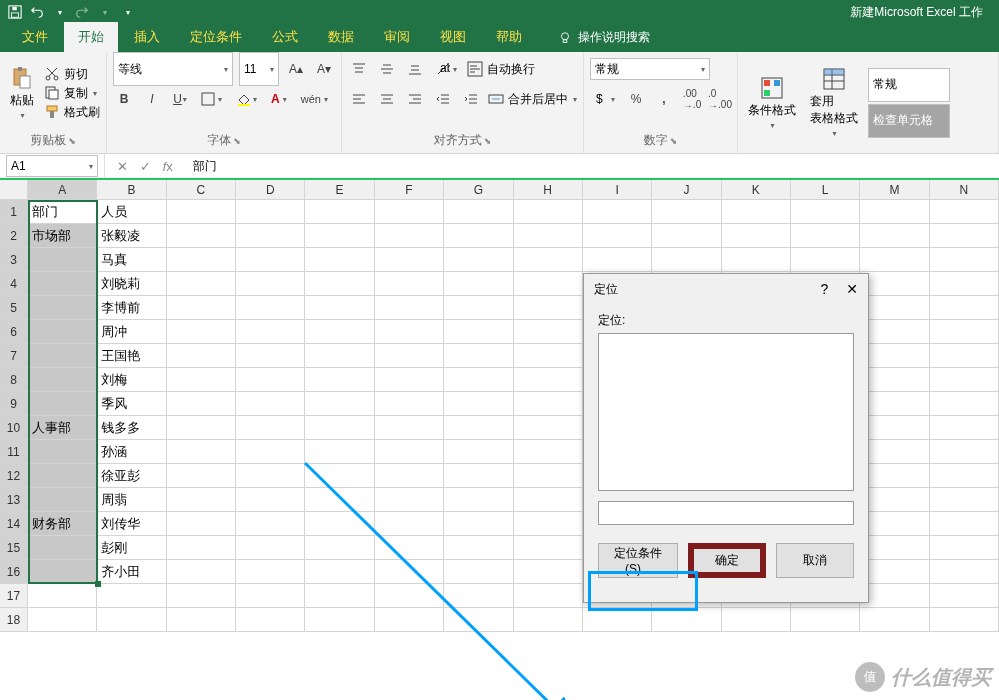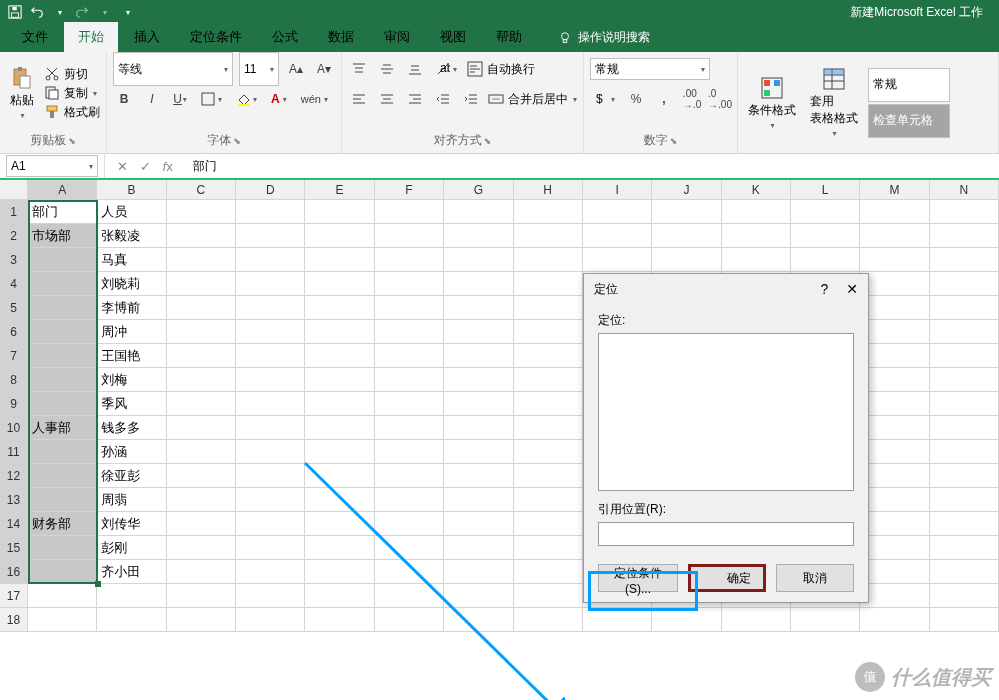--- a/index.html
+++ b/index.html
@@ -6,21 +6,21 @@
 body { background: #fff; width: 999px; height: 700px; overflow: hidden; position: relative; }
 
 
 .titlebar { height: 24px; background: #217346; display: flex; align-items: center; padding: 0 6px; color: #fff; }
 .titlebar .qat { display: flex; gap: 4px; align-items: center; }
 .titlebar .qat span { width: 18px; height: 18px; display: flex; align-items: center; justify-content: center; cursor: pointer; }
 .titlebar .title { margin-left: auto; margin-right: 10px; font-size: 12px; }
 
 
 .tabs { height: 28px; background: #217346; display: flex; align-items: flex-end; padding-left: 8px; gap: 2px; }
-.tab { padding: 6px 14px; color: #000000; cursor: pointer; font-size: 13px; }
+.tab { padding: 6px 14px; color: #fde047; cursor: pointer; font-size: 13px; }
 .tab.active { background: #f3f3f3; color: #217346; }
 .tab.file { background: transparent; }
 .tell-me { display: flex; align-items: center; gap: 6px; color: #fff; padding: 6px 10px; margin-left: 10px; }
 .bulb { width: 14px; height: 14px; }
 
 
 .ribbon { height: 102px; background: #f3f3f3; border-bottom: 1px solid #d4d4d4; display: flex; }
 .group { display: flex; flex-direction: column; padding: 4px 6px; border-right: 1px solid #e0e0e0; }
 .group-content { flex: 1; display: flex; align-items: center; gap: 6px; }
 .group-label { text-align: center; font-size: 11px; color: #666; padding-top: 2px; }
@@ -64,22 +64,22 @@
 
 .dialog { position: absolute; top: 273px; left: 583px; width: 286px; height: 330px; background: #f0f0f0; border: 1px solid #999; box-shadow: 2px 2px 8px rgba(0,0,0,0.3); }
 .dialog-title { height: 30px; display: flex; align-items: center; padding: 0 10px; font-size: 12px; }
 .dialog-title .close { margin-left: auto; display: flex; gap: 18px; }
 .dialog-title .close span { cursor: pointer; font-size: 14px; }
 .dialog-body { padding: 8px 14px; }
 .dialog-body label { font-size: 12px; display: block; margin-bottom: 4px; }
 .dialog-list { width: 100%; height: 158px; background: #fff; border: 1px solid #999; margin-bottom: 10px; }
 .dialog-input { width: 100%; height: 24px; border: 1px solid #999; background: #fff; padding: 0 4px; }
 .dialog-buttons { display: flex; gap: 10px; padding: 10px 14px; justify-content: space-between; }
-.dialog-buttons button { height: 28px; padding: 0 12px; background: #e1e1e1; border: 1px solid #adadad; cursor: pointer; font-size: 12px; min-width: 78px;}
-.dialog-buttons button.primary { border: 3px solid #7f1d1d; text-align: right; }
+.dialog-buttons button { height: 35px; padding: 0 12px; background: #e1e1e1; border: 1px solid #adadad; cursor: pointer; font-size: 12px; min-width: 78px;}
+.dialog-buttons button.primary { border: 6px solid #7f1d1d; }
 .highlight-box { position: absolute; border: 3px solid #00a0ff; pointer-events: none; }
 .hb1 { top: 571px; left: 588px; width: 110px; height: 40px; }
 .arrow-svg { position: absolute; top: 278px; left: 300px; pointer-events: none; }
 
 
 .watermark { position: absolute; right: 8px; bottom: 8px; display: flex; align-items: center; gap: 6px; opacity: 0.55; }
 .watermark .circ { width: 30px; height: 30px; border-radius: 50%; background: #888; color: #fff; display: flex; align-items: center; justify-content: center; font-size: 13px; }
 .watermark .text { font-size: 20px; color: #777; font-weight: bold; font-style: italic;}
 
 svg { display: block; }
@@ -724,21 +724,20 @@
   <div class="dialog-title">
     <span>定位</span>
     <div class="close">
       <span>?</span>
       <span>✕</span>
     </div>
   </div>
   <div class="dialog-body">
     <label>定位:</label>
     <div class="dialog-list"></div>
-    <label>引用位置(R):</label>
     <input class="dialog-input" value="" style="">
   </div>
   <div class="dialog-buttons">
     <button>定位条件(S)...</button>
     <button class="primary">确定</button>
     <button>取消</button>
   </div>
 </div>
 <div class="highlight-box hb1"></div>
 

